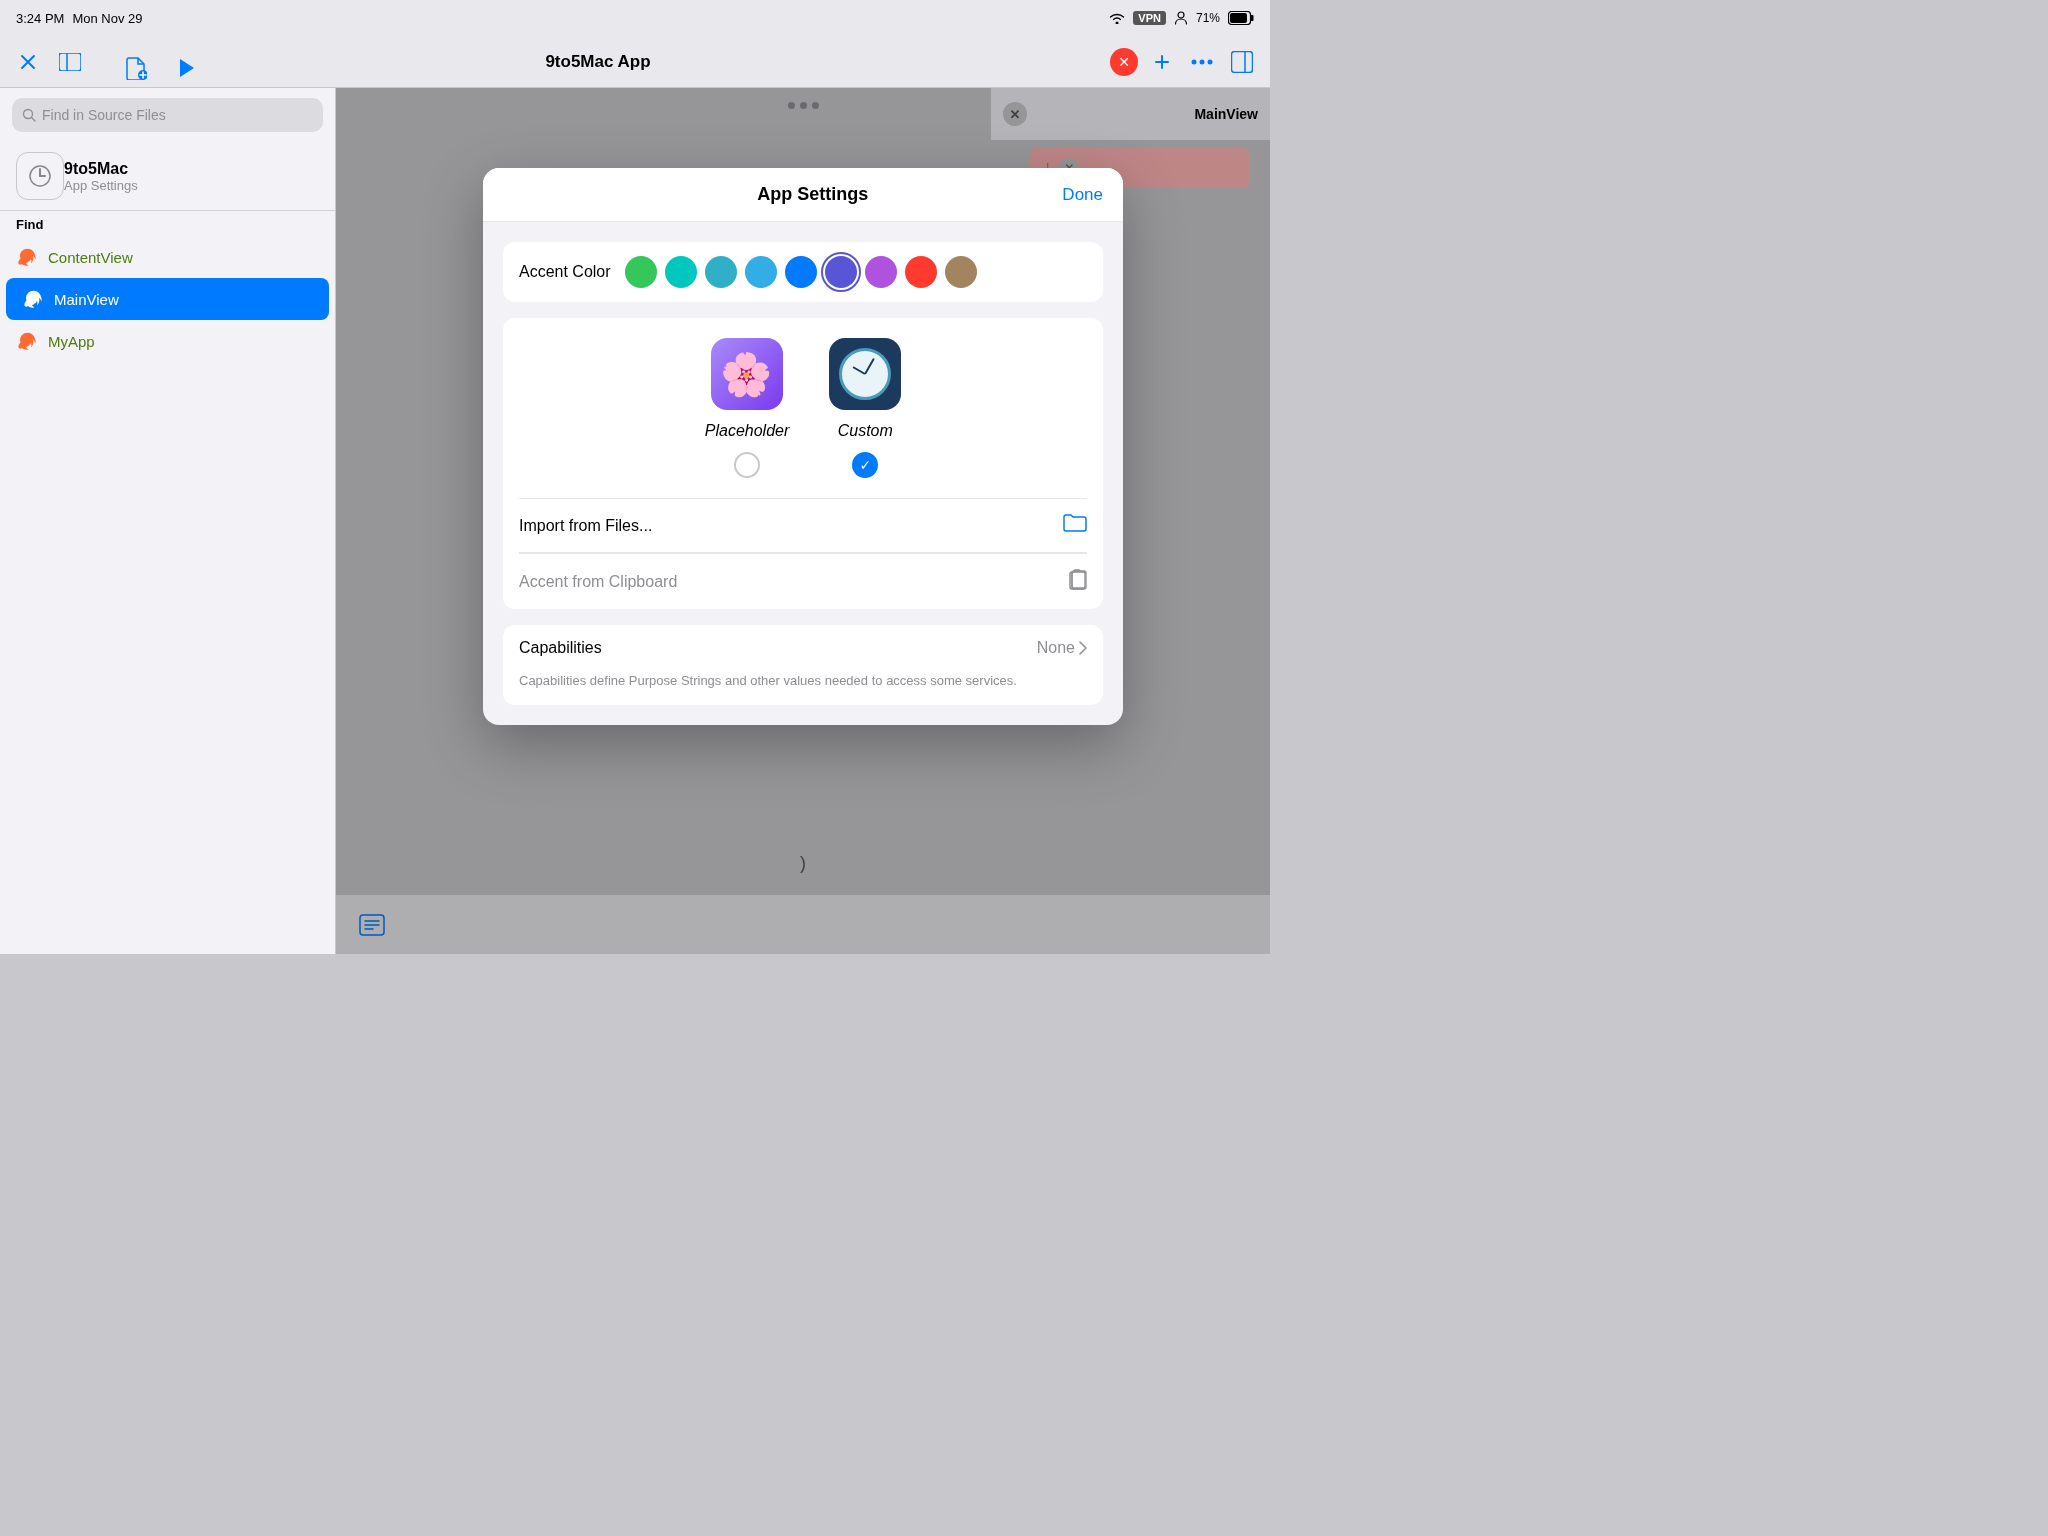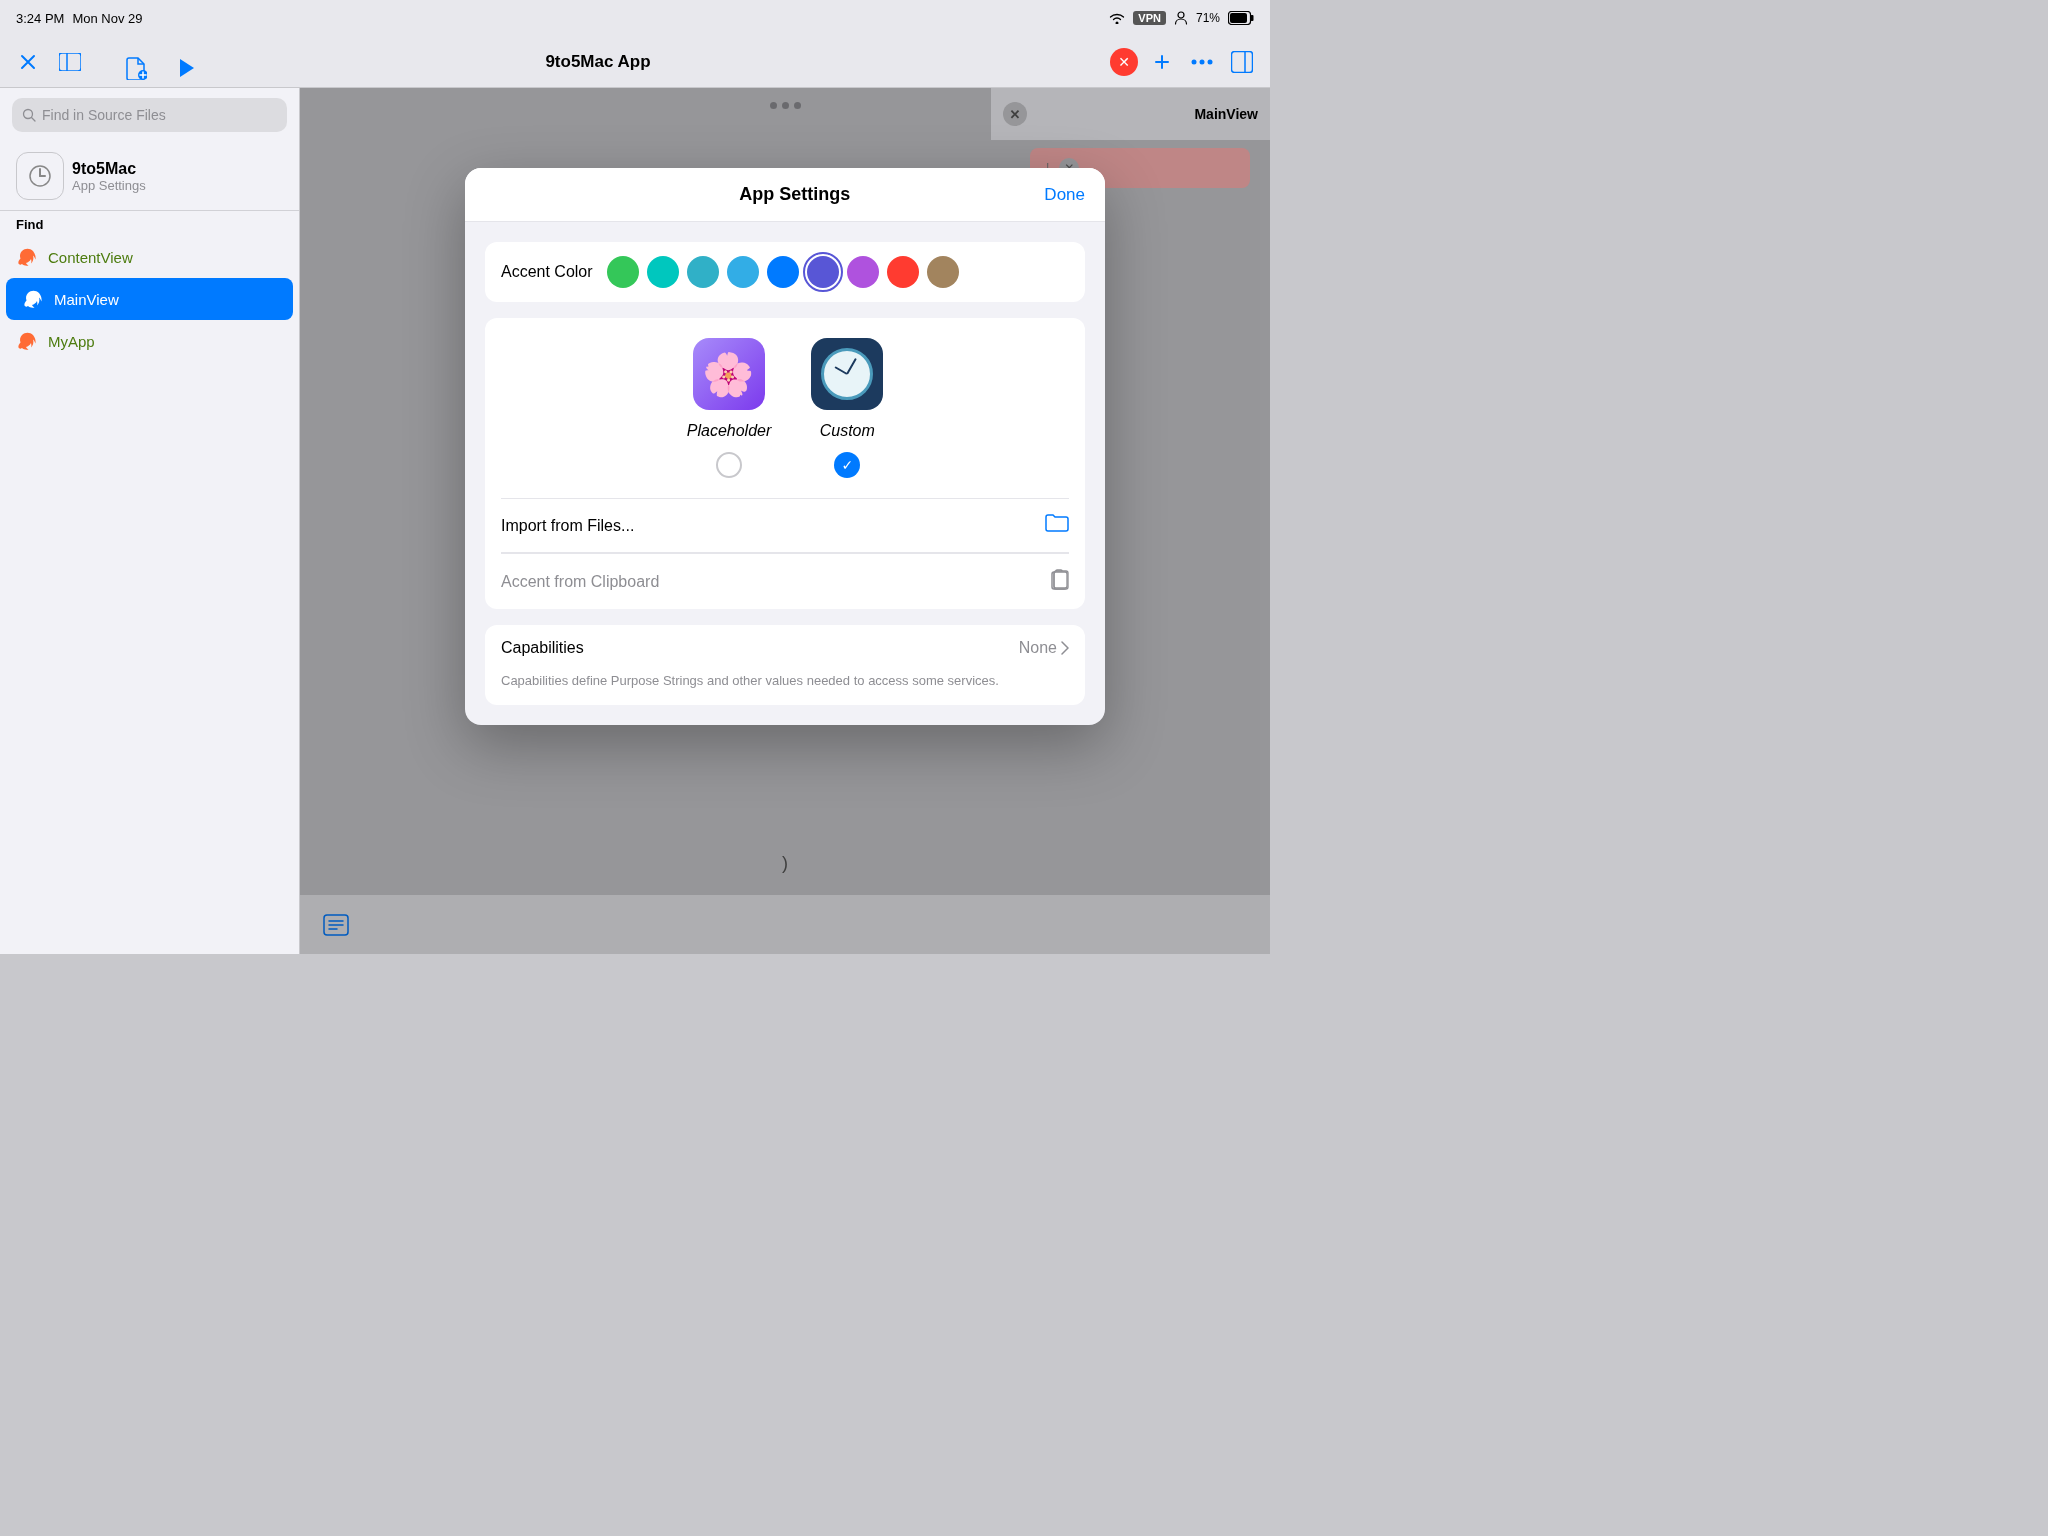--- a/index.html
+++ b/index.html
@@ -75,42 +75,42 @@
     }
 
     
     .main-layout {
       display: flex;
       height: calc(954px - 36px - 52px);
     }
 
     
     .sidebar {
-      width: 300px;
+      width: 336px;
       background: #f2f2f7;
       border-right: 1px solid #c8c8cc;
       padding: 0;
     }
     .sidebar-search {
       margin: 10px 12px;
       background: #dcdce0;
       border-radius: 10px;
       height: 34px;
       display: flex;
       align-items: center;
       padding: 0 10px;
       gap: 6px;
       color: #8e8e93;
       font-size: 14px;
     }
     .app-item {
       display: flex;
       align-items: center;
       padding: 10px 16px;
-      gap: 8px;
+      gap: 0;
       border-bottom: 1px solid #d1d1d6;
     }
     .app-icon {
       width: 48px;
       height: 48px;
       border-radius: 12px;
       background: #f2f2f7;
       display: flex;
       align-items: center;
       justify-content: center;

